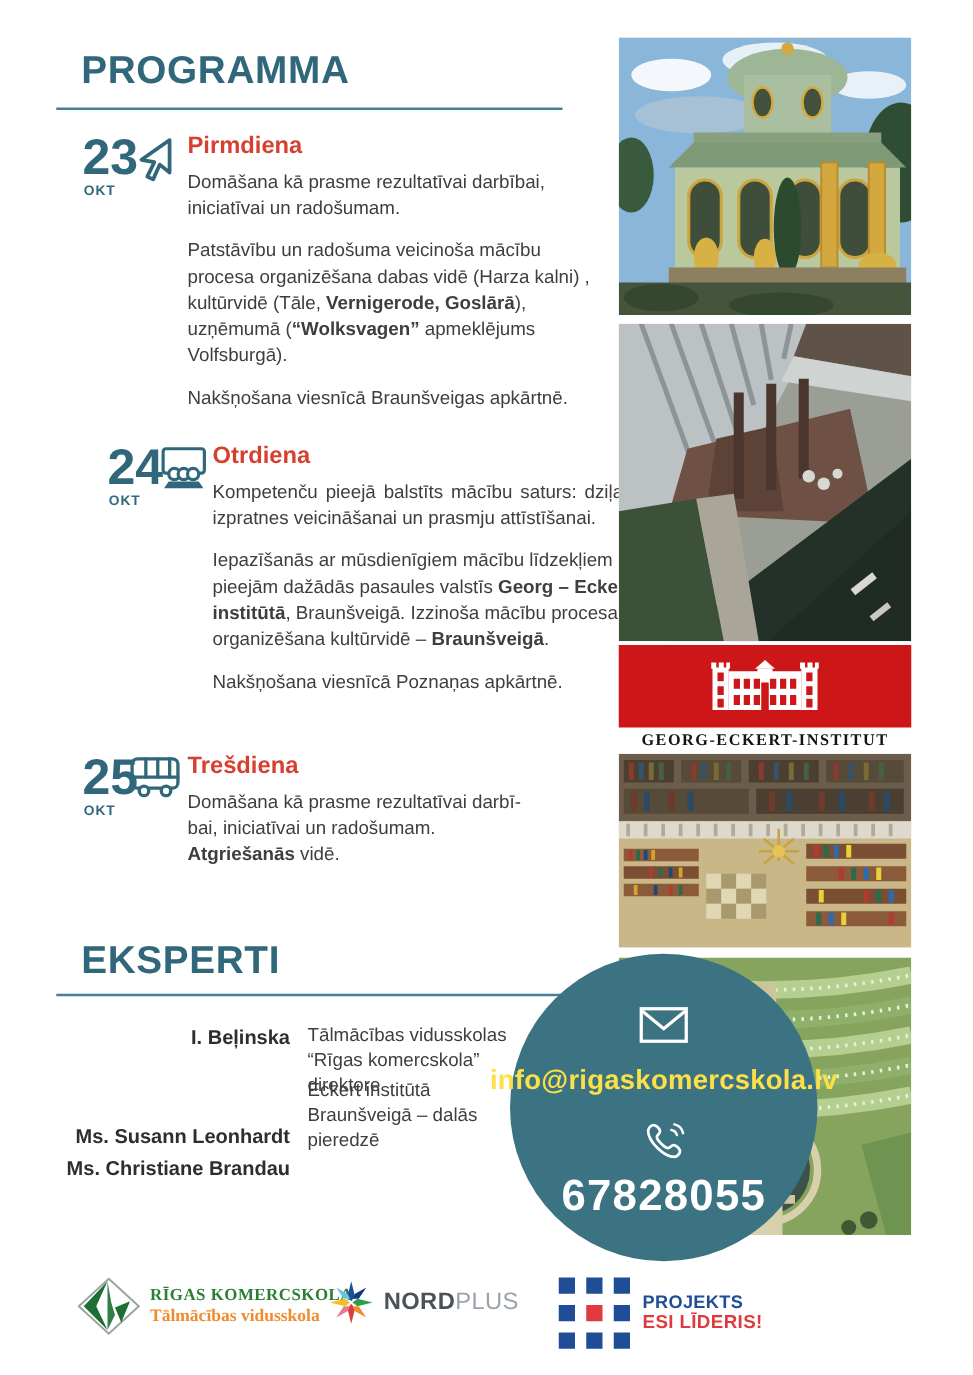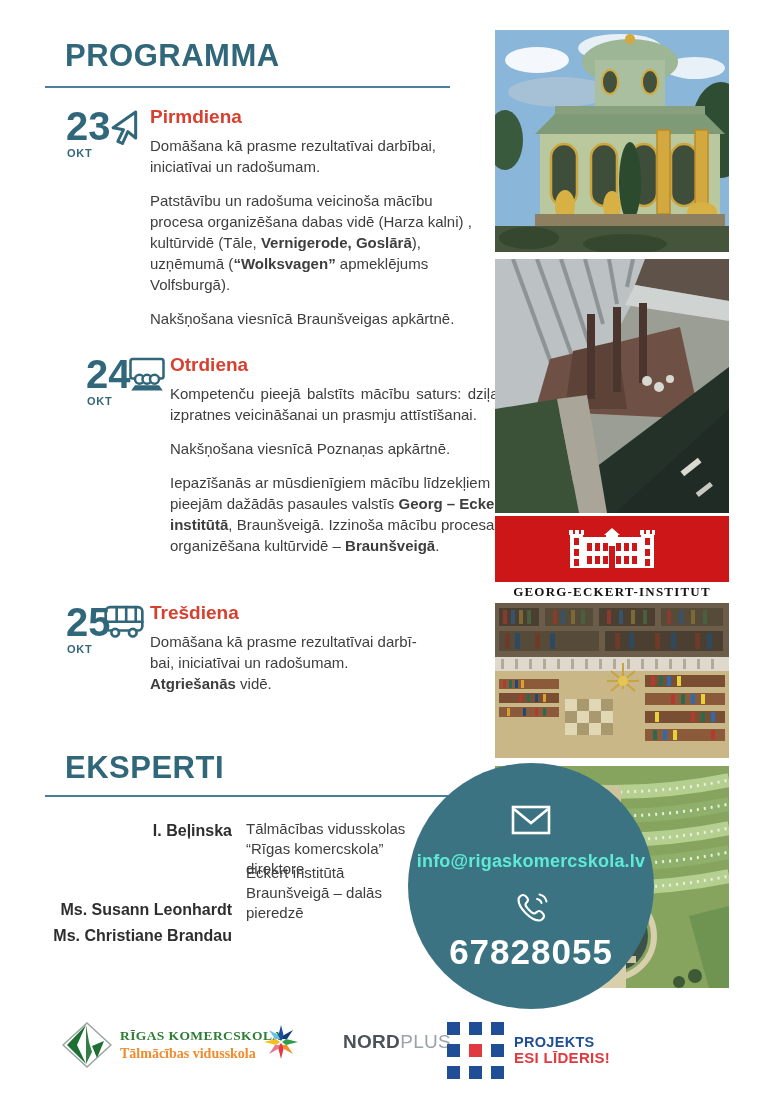--- a/index.html
+++ b/index.html
@@ -35,29 +35,29 @@
   .gei-box{position:absolute;left:495px;top:516px;width:234px;height:66px;background:#cc1617;
            display:flex;align-items:center;justify-content:center;}
   .gei-caption{position:absolute;left:495px;top:584px;width:234px;text-align:center;
                font-family:"Liberation Serif", serif;font-weight:700;font-size:13px;
                letter-spacing:1.2px;color:#141414;}
 
   
   .circle{position:absolute;left:408px;top:763px;width:246px;height:246px;border-radius:50%;
           background:#3b7383;display:flex;flex-direction:column;align-items:center;
           padding-top:42px;box-sizing:border-box;}
-  .email{margin-top:16px;font-size:18px;font-weight:800;color:#5eead4;letter-spacing:0.2px;}
+  .email{margin-top:16px;font-size:22px;font-weight:800;color:#fde047;letter-spacing:0.2px;}
   .phone-num{margin-top:6px;font-size:35px;font-weight:800;color:#ffffff;letter-spacing:1px;}
 
   
   .logo-rk{position:absolute;left:62px;top:1022px;display:flex;align-items:center;}
   .rk-text{margin-left:8px;font-family:"Liberation Serif", serif;font-weight:700;}
   .rk-l1{font-size:13.5px;color:#2e7d35;letter-spacing:0.4px;}
   .rk-l2{font-size:14px;color:#ef8c2e;margin-top:2px;}
-  .logo-np{position:absolute;left:263px;top:1024px;display:flex;align-items:center;gap:36px;}
+  .logo-np{position:absolute;left:263px;top:1024px;display:flex;align-items:center;}
   .np-text{margin-left:8px;font-size:19px;letter-spacing:0.3px;}
   .np-nord{font-weight:800;color:#4b5258;}
   .np-plus{font-weight:400;color:#9ba3a9;}
   .logo-pr{position:absolute;left:447px;top:1022px;display:flex;}
   .pr-grid{display:grid;grid-template-columns:repeat(3,13px);grid-template-rows:repeat(3,13px);gap:9px;}
   .sq{background:#1f4e96;}
   .sq.red{background:#e0393f;}
   .pr-text{margin-left:10px;padding-top:12px;font-weight:800;line-height:16px;}
   .pr-l1{font-size:14.5px;color:#1f4e96;letter-spacing:0.3px;}
   .pr-l2{font-size:15px;color:#e0393f;letter-spacing:0.3px;}
@@ -98,22 +98,22 @@
         <rect x="3" y="2.5" width="22" height="13" rx="1.5"></rect>
         <circle cx="9" cy="16" r="3" fill="#ffffff"></circle>
         <circle cx="14" cy="16" r="3" fill="#ffffff"></circle>
         <circle cx="19" cy="16" r="3" fill="#ffffff"></circle>
         <path d="M6 20 L22 20 L24.5 23.5 L3.5 23.5 Z" fill="#31677a" stroke="none"></path>
       </svg>
     </div>
     <div class="content">
       <h3 class="day-title">Otrdiena</h3>
       <p class="just"><span>Kompetenču pieejā balstīts mācību saturs: dziļas izpratnes veicināšanai un prasmju attīstīšanai.</span></p>
+      <p><span>Iepazīšanās ar mūsdienīgiem mācību līdzekļiem , pieejām dažādās pasaules valstīs </span><span class="b">Georg – Eckert institūtā</span><span>, Braunšveigā. Izzinoša mācību procesa organizēšana kultūrvidē – </span><span class="b">Braunšveigā</span><span>.</span></p>
       <p><span>Nakšņošana viesnīcā Poznaņas apkārtnē.</span></p>
-      <p><span>Iepazīšanās ar mūsdienīgiem mācību līdzekļiem , pieejām dažādās pasaules valstīs </span><span class="b">Georg – Eckert institūtā</span><span>, Braunšveigā. Izzinoša mācību procesa organizēšana kultūrvidē – </span><span class="b">Braunšveigā</span><span>.</span></p>
     </div>
   </section>
 
   <section class="day" style="top:602px;">
     <div class="marker">
       <div class="num">25</div>
       <div class="okt">OKT</div>
     </div>
     <div class="dicon" style="left:36px;top:0;">
       <svg width="44" height="38" viewBox="0 0 30 25" fill="none" stroke="#31677a" stroke-width="1.8" stroke-linejoin="round" stroke-linecap="round">

